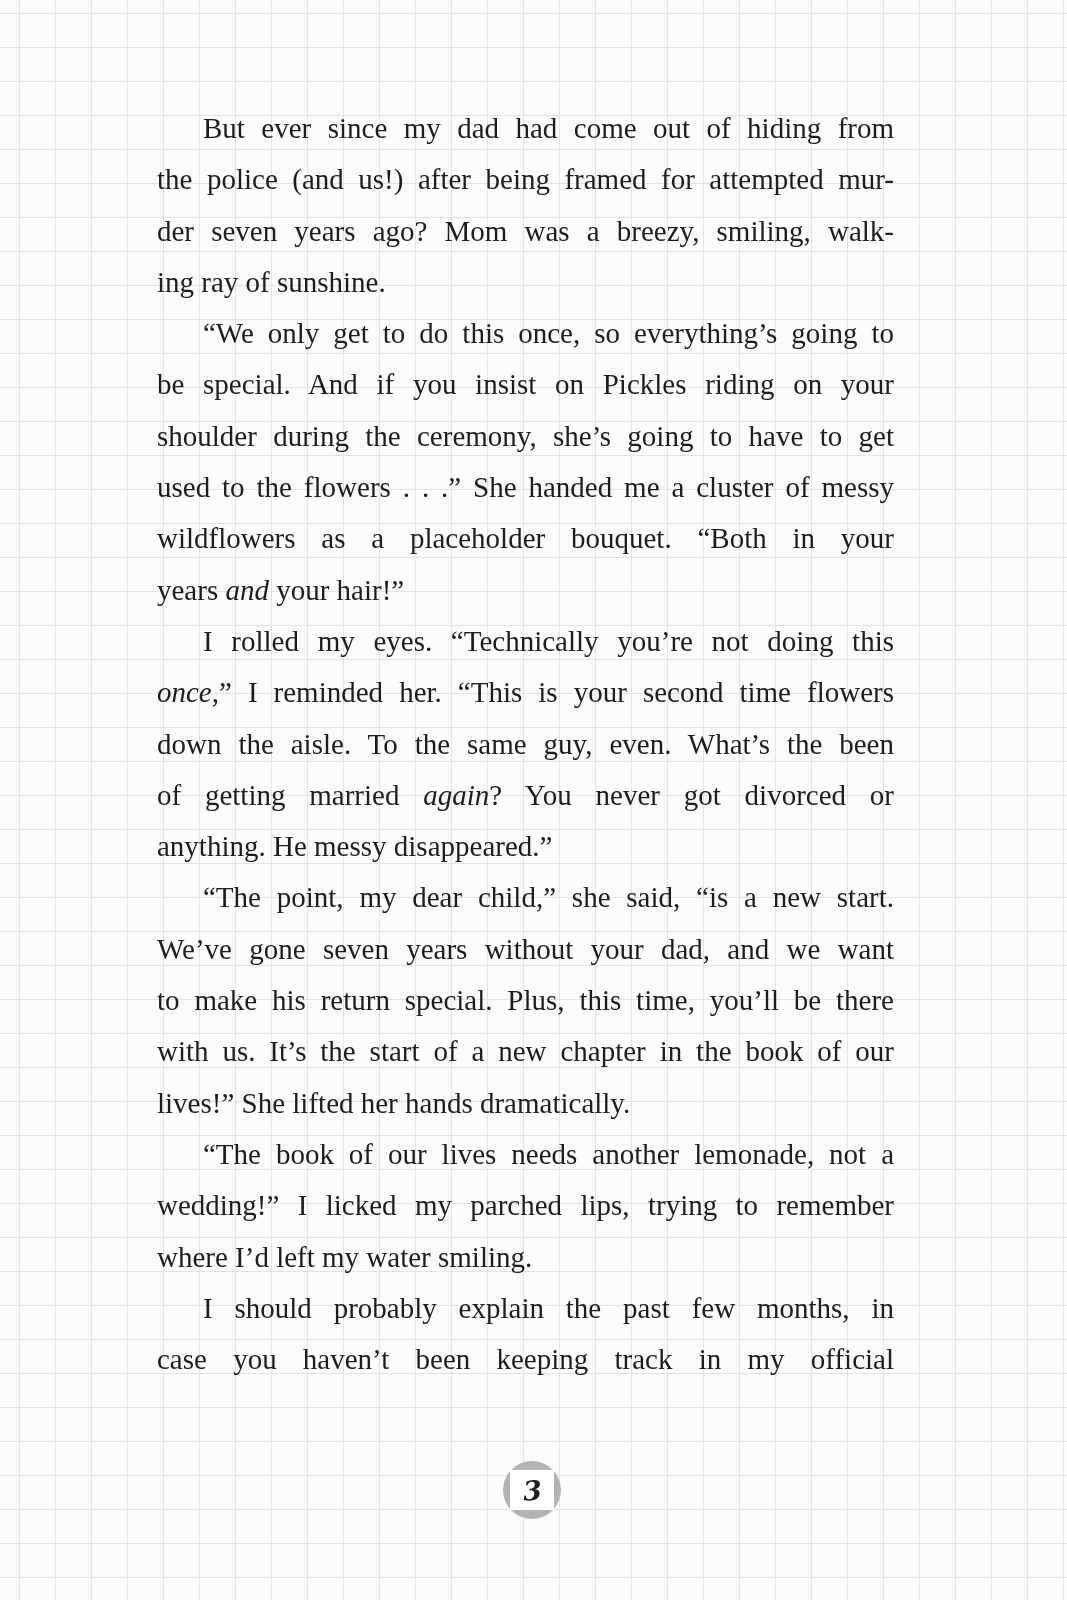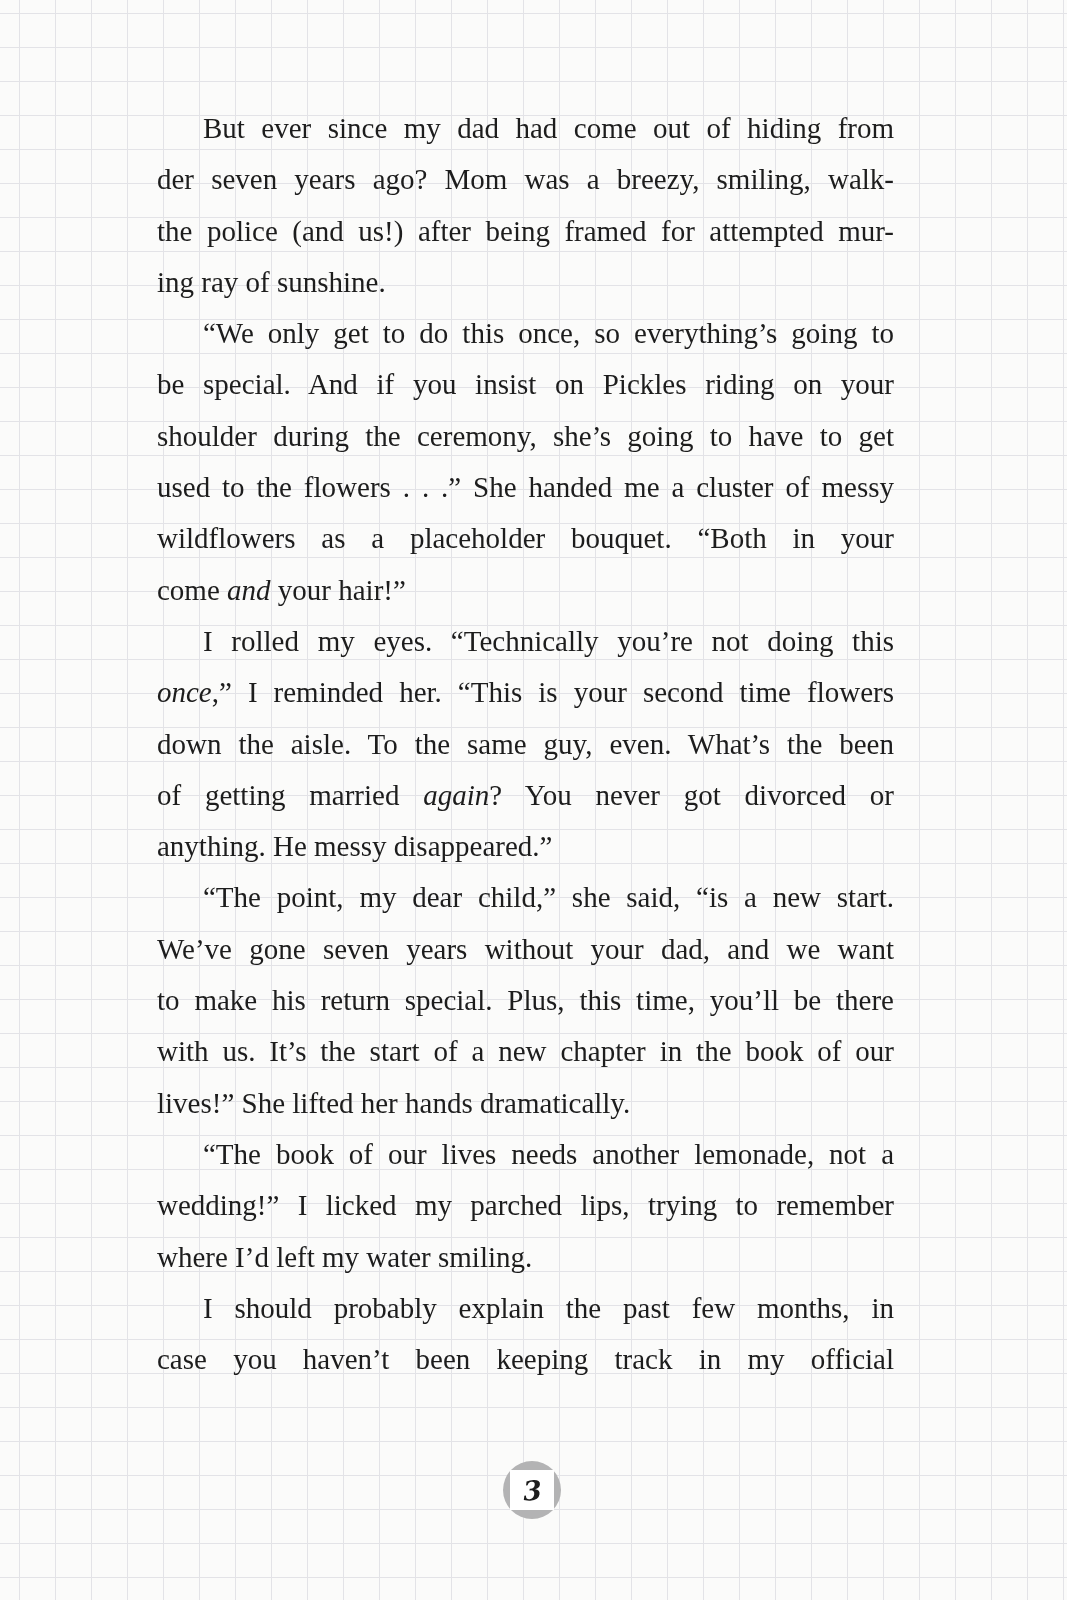--- a/index.html
+++ b/index.html
@@ -72,31 +72,31 @@
     color: #1d1d1d;
     transform: rotate(-4deg);
   }
 </style>
 </head>
 <body>
 
 <div class="text-block">
     <div class="para">
       <div class="line just first"><span>But ever since my dad had come out of hiding from</span></div>
+      <div class="line just"><span>the police (and us!) after being framed for attempted mur-</span></div>
       <div class="line just"><span>der seven years ago? Mom was a breezy, smiling, walk-</span></div>
-      <div class="line just"><span>the police (and us!) after being framed for attempted mur-</span></div>
       <div class="line"><span>ing ray of sunshine.</span></div>
     </div>
     <div class="para">
       <div class="line just first"><span>“We only get to do this once, so everything’s going to</span></div>
       <div class="line just"><span>be special. And if you insist on Pickles riding on your</span></div>
       <div class="line just"><span>shoulder during the ceremony, she’s going to have to get</span></div>
       <div class="line just"><span>used to the flowers . . .” She handed me a cluster of messy</span></div>
       <div class="line just"><span>wildflowers as a placeholder bouquet. “Both in your</span></div>
-      <div class="line"><span>come </span><span class="em">and</span><span> your hair!”</span></div>
+      <div class="line"><span>years </span><span class="em">and</span><span> your hair!”</span></div>
     </div>
     <div class="para">
       <div class="line just first"><span>I rolled my eyes. “Technically you’re not doing this</span></div>
       <div class="line just"><span class="em">once</span><span>,” I reminded her. “This is your second time flowers</span></div>
       <div class="line just"><span>down the aisle. To the same guy, even. What’s the been</span></div>
       <div class="line just"><span>of getting married </span><span class="em">again</span><span>? You never got divorced or</span></div>
       <div class="line"><span>anything. He messy disappeared.”</span></div>
     </div>
     <div class="para">
       <div class="line just first"><span>“The point, my dear child,” she said, “is a new start.</span></div>

